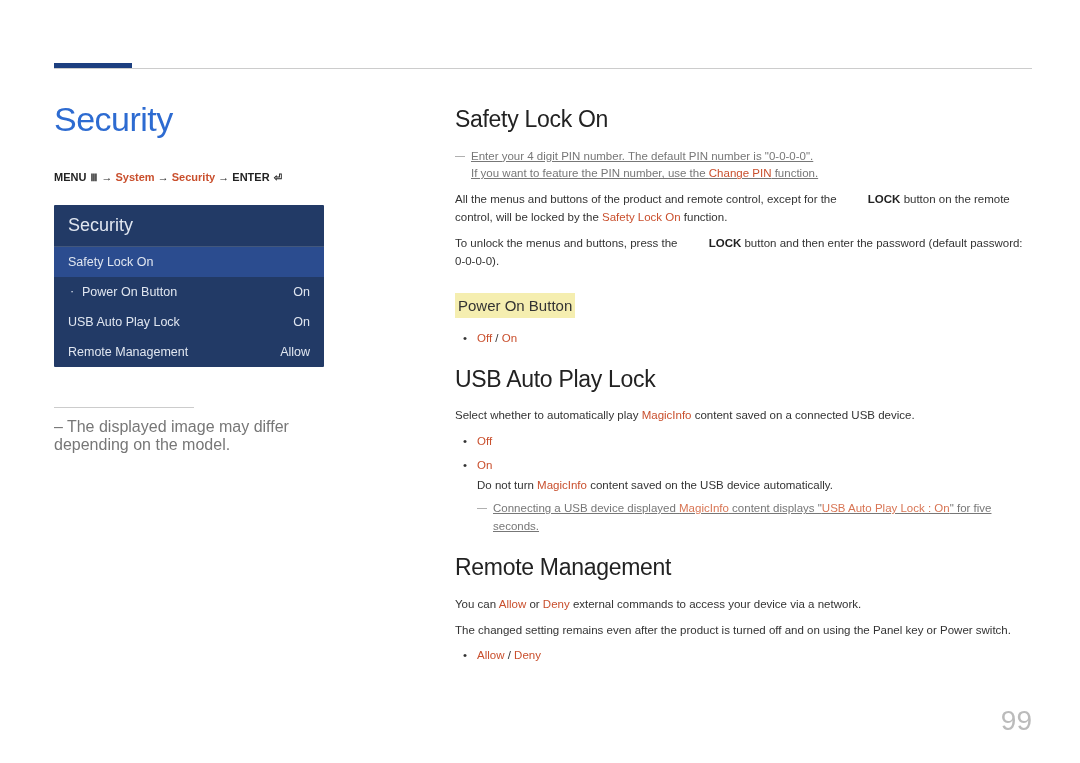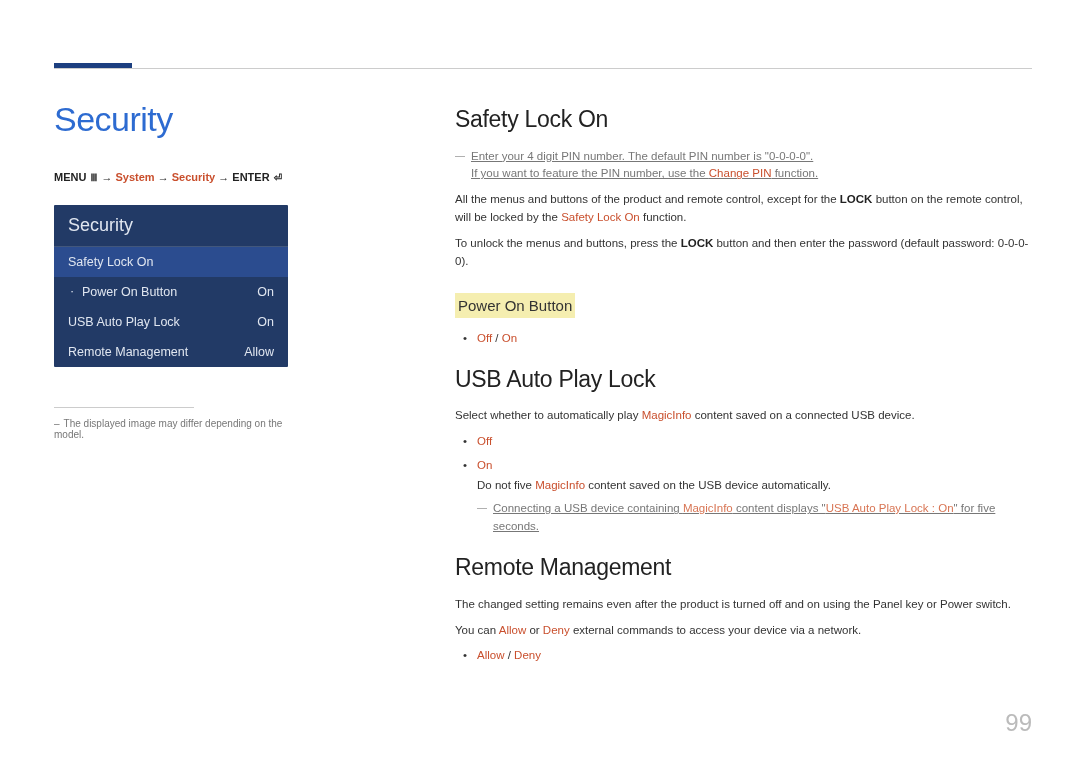--- a/index.html
+++ b/index.html
@@ -24,21 +24,21 @@
     top: 63px;
     left: 54px;
     width: 78px;
     height: 5px;
     background: #1c3f80;
   }
   .left-col {
     position: absolute;
     left: 54px;
     top: 100px;
-    width: 234px;
+    width: 270px;
   }
   .page-title {
     font-size: 34px;
     font-weight: 500;
     color: #2d6bd1;
     margin-bottom: 32px;
     letter-spacing: -0.5px;
   }
   .breadcrumb {
     font-size: 11px;
@@ -88,21 +88,21 @@
     top: -1px;
   }
   .menu-row .value { color: #e0e6f0; }
   .left-hr {
     margin-top: 40px;
     border: none;
     border-top: 1px solid #ccc;
     width: 140px;
   }
   .footnote {
-    font-size: 10px;
+    font-size: 16px;
     color: #777;
     margin-top: 10px;
   }
   .footnote .dash { margin-right: 4px; }
 
   .right-col {
     position: absolute;
     left: 455px;
     top: 102px;
     width: 576px;
@@ -146,27 +146,27 @@
   ul.bullets { list-style: none; padding-left: 22px; margin: 4px 0 14px 0;}
   ul.bullets > li { position: relative; padding-left: 0; margin-bottom: 6px;}
   ul.bullets > li::before {
     content: "•";
     position: absolute;
     left: -14px;
     color: #333;
   }
   ul.bullets .sub { color: #333; display: block; margin-top: 2px;}
   .section-gap { margin-top: 22px; }
-  .bold-inline { font-weight: bold; color: #222; }
+  .bold-inline { font-weight: bold; color: #222; margin-left: 28px; }
 
   .page-number {
     position: absolute;
     right: 48px;
     bottom: 26px;
-    font-size: 24px;
+    font-size: 28px;
     color: #bbb;
     font-weight: 300;
   }
 </style>
 </head>
 <body>
 
 <div class="top-rule"></div>
 <div class="top-marker"></div>
 
@@ -237,33 +237,33 @@
   <div class="para">
     <span>Select whether to automatically play </span><span class="accent">MagicInfo</span><span> content saved on a connected USB device.</span>
   </div>
   <ul class="bullets">
     <li>
       <span class="accent">Off</span>
     </li>
     <li>
       <span class="accent">On</span>
       <span class="sub">
-        <span>Do not five </span><span class="accent">MagicInfo</span><span> content saved on the USB device automatically.</span>
+        <span>Do not turn </span><span class="accent">MagicInfo</span><span> content saved on the USB device automatically.</span>
       </span>
       <div class="dash-line" style="margin-top:6px;">
-        <span>Connecting a USB device containing </span><span class="accent-l">MagicInfo</span><span> content displays "</span><span class="accent-l">USB Auto Play Lock : On</span><span>" for five seconds.</span>
+        <span>Connecting a USB device displayed </span><span class="accent-l">MagicInfo</span><span> content displays "</span><span class="accent-l">USB Auto Play Lock : On</span><span>" for five seconds.</span>
       </div>
     </li>
   </ul>
 
   <div class="h2">Remote Management</div>
+  <div class="para">
+    <span>You can </span><span class="accent">Allow</span><span> or </span><span class="accent">Deny</span><span> external commands to access your device via a network.</span>
+  </div>
   <div class="para">The changed setting remains even after the product is turned off and on using the Panel key or Power switch.</div>
-  <div class="para">
-    <span>You can </span><span class="accent">Allow</span><span> or </span><span class="accent">Deny</span><span> external commands to access your device via a network.</span>
-  </div>
   <ul class="bullets">
     <li>
       <span class="accent">Allow</span><span> / </span><span class="accent">Deny</span>
     </li>
   </ul>
 </div>
 
 <div class="page-number">99</div>
 
 </body></html>

